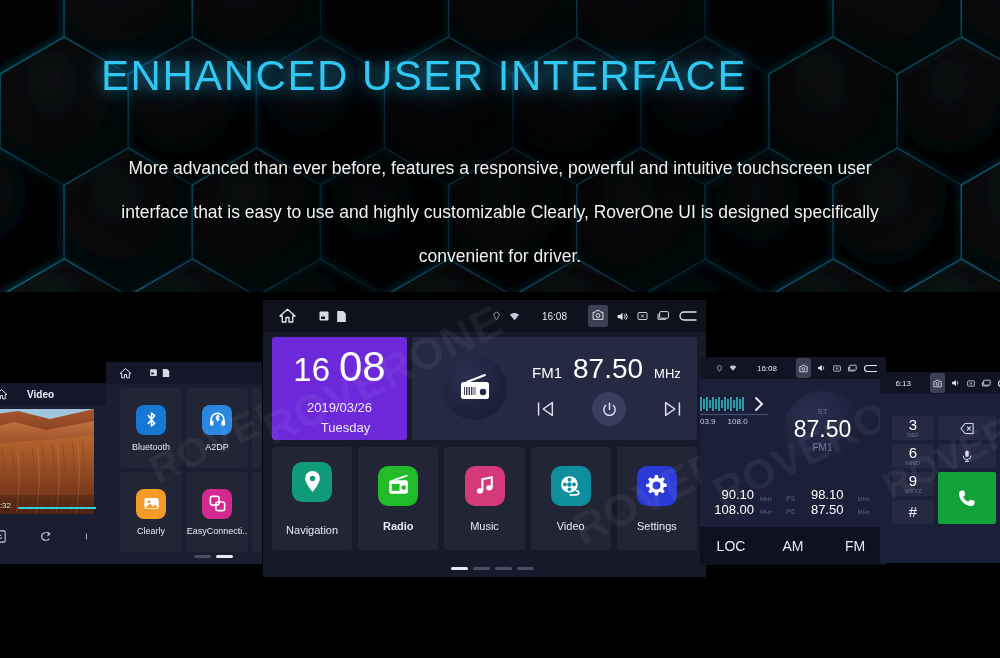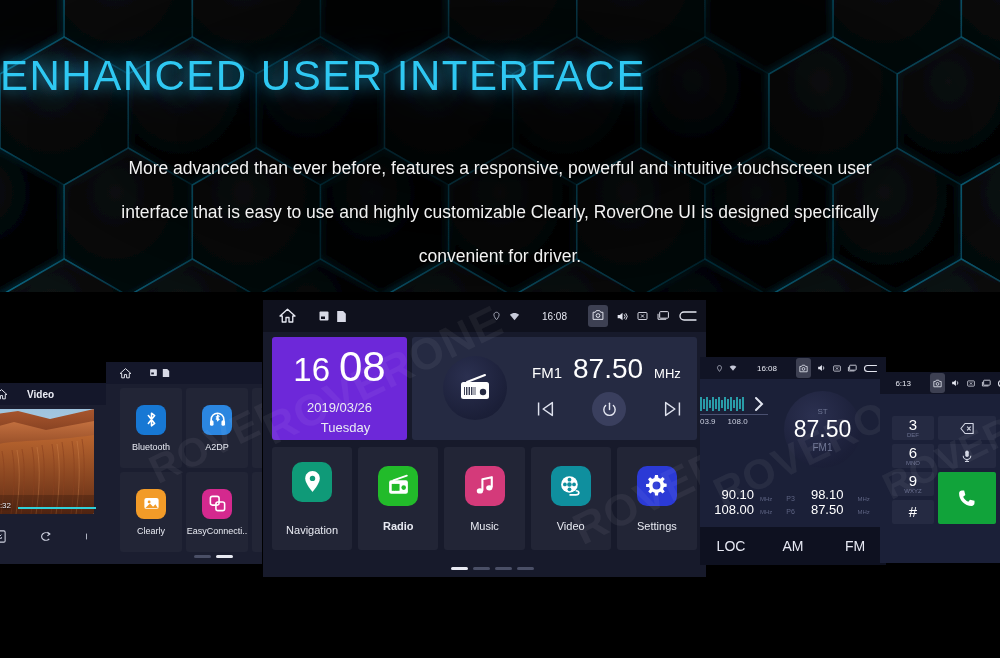--- a/index.html
+++ b/index.html
@@ -18,20 +18,21 @@
     overflow: hidden;
   }
   .hexlayer { position: absolute; inset: 0; }
   .hero-fade {
     position:absolute; inset:0;
     background: radial-gradient(ellipse 620px 240px at 50% 45%, rgba(0,0,0,0.72) 0%, rgba(0,0,0,0.45) 55%, rgba(0,0,0,0.15) 100%);
     pointer-events:none;
   }
   .hero-title {
     position: absolute; left: 0; top: 52px; width: 848px;
+    text-align: center;
     font-size: 42px;
     letter-spacing: 1.5px;
     color: #2fc8f2;
     font-weight: 400;
     text-shadow: 0 0 16px rgba(40,190,240,0.75), 0 0 38px rgba(20,150,220,0.45);
     font-family: "Liberation Sans", sans-serif;
   }
   .hero-sub {
     position: absolute; left: 110px; top: 146px; width: 780px;
     text-align: center;

